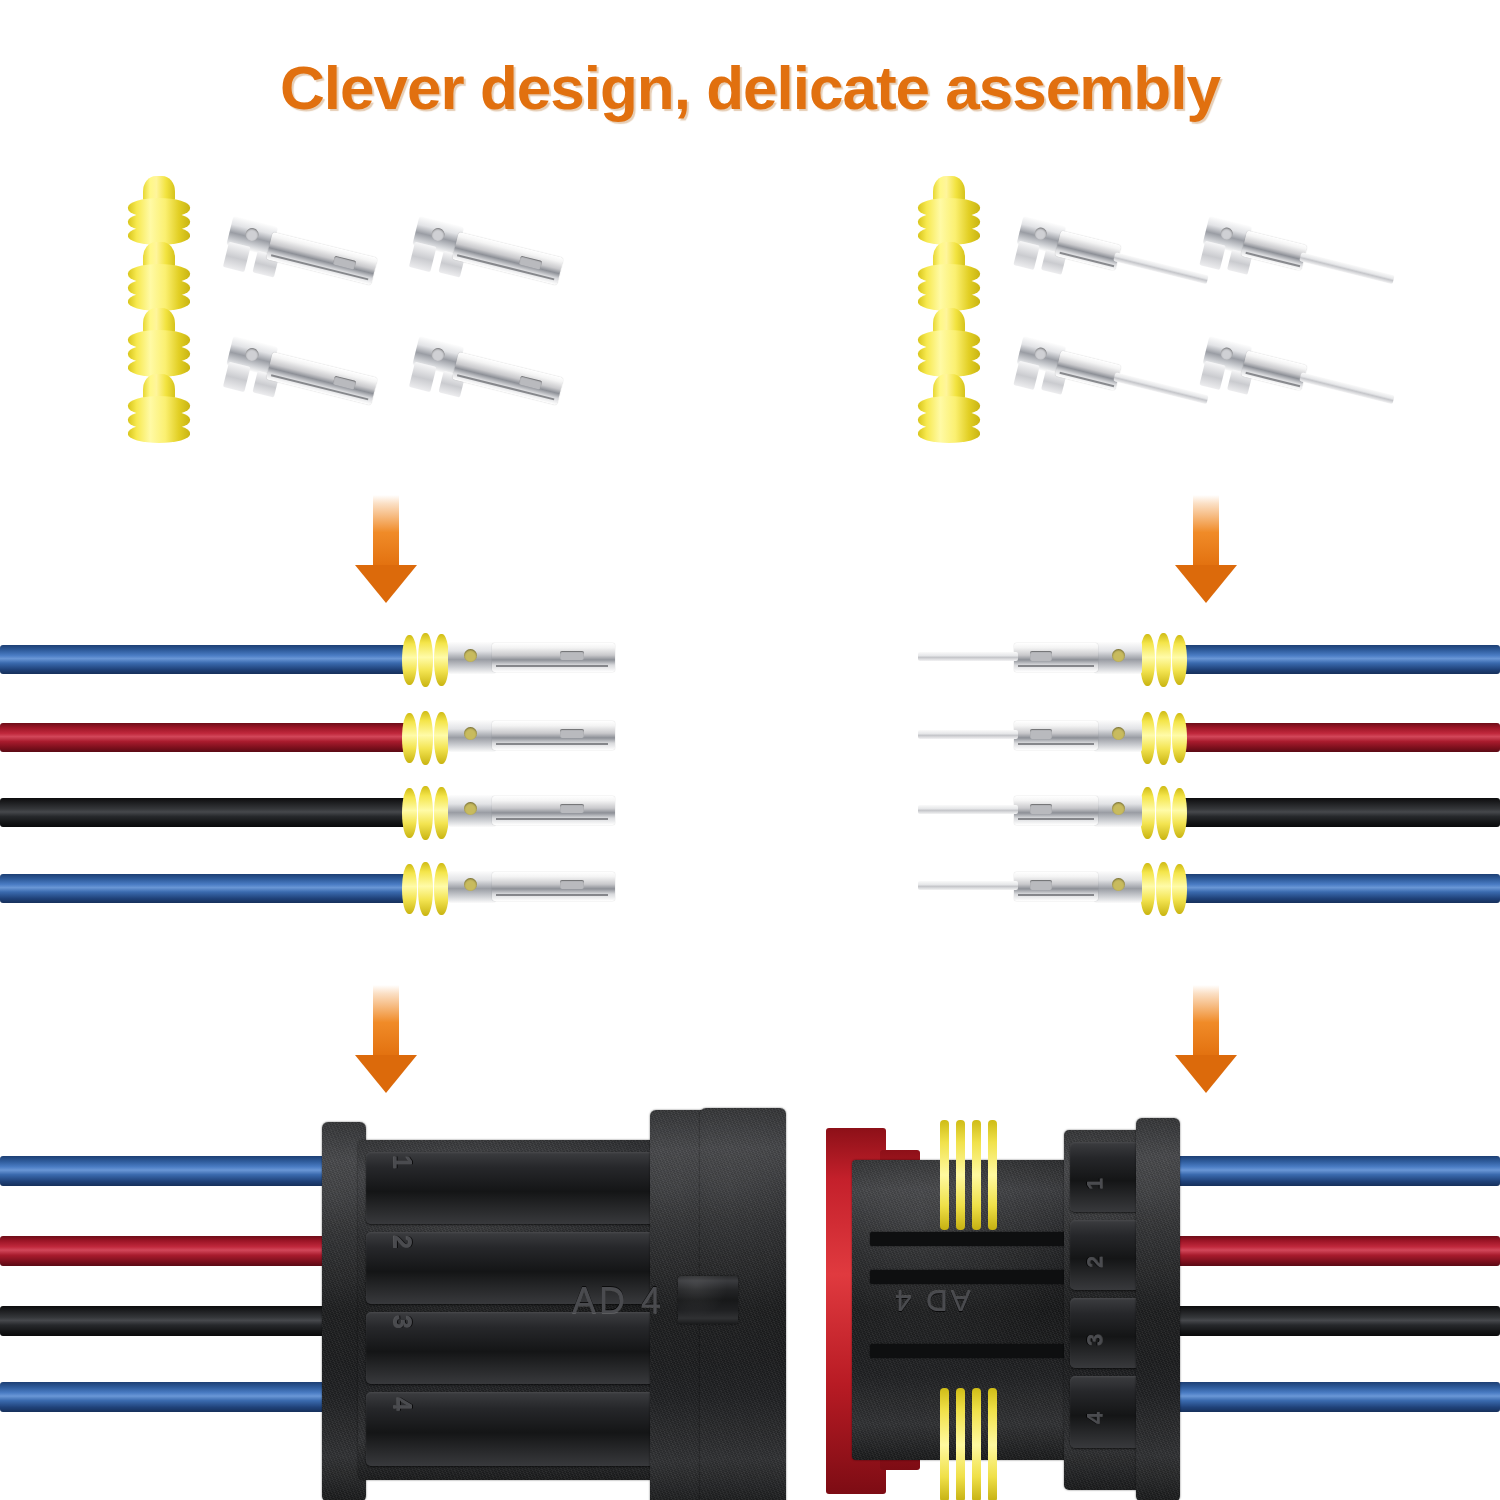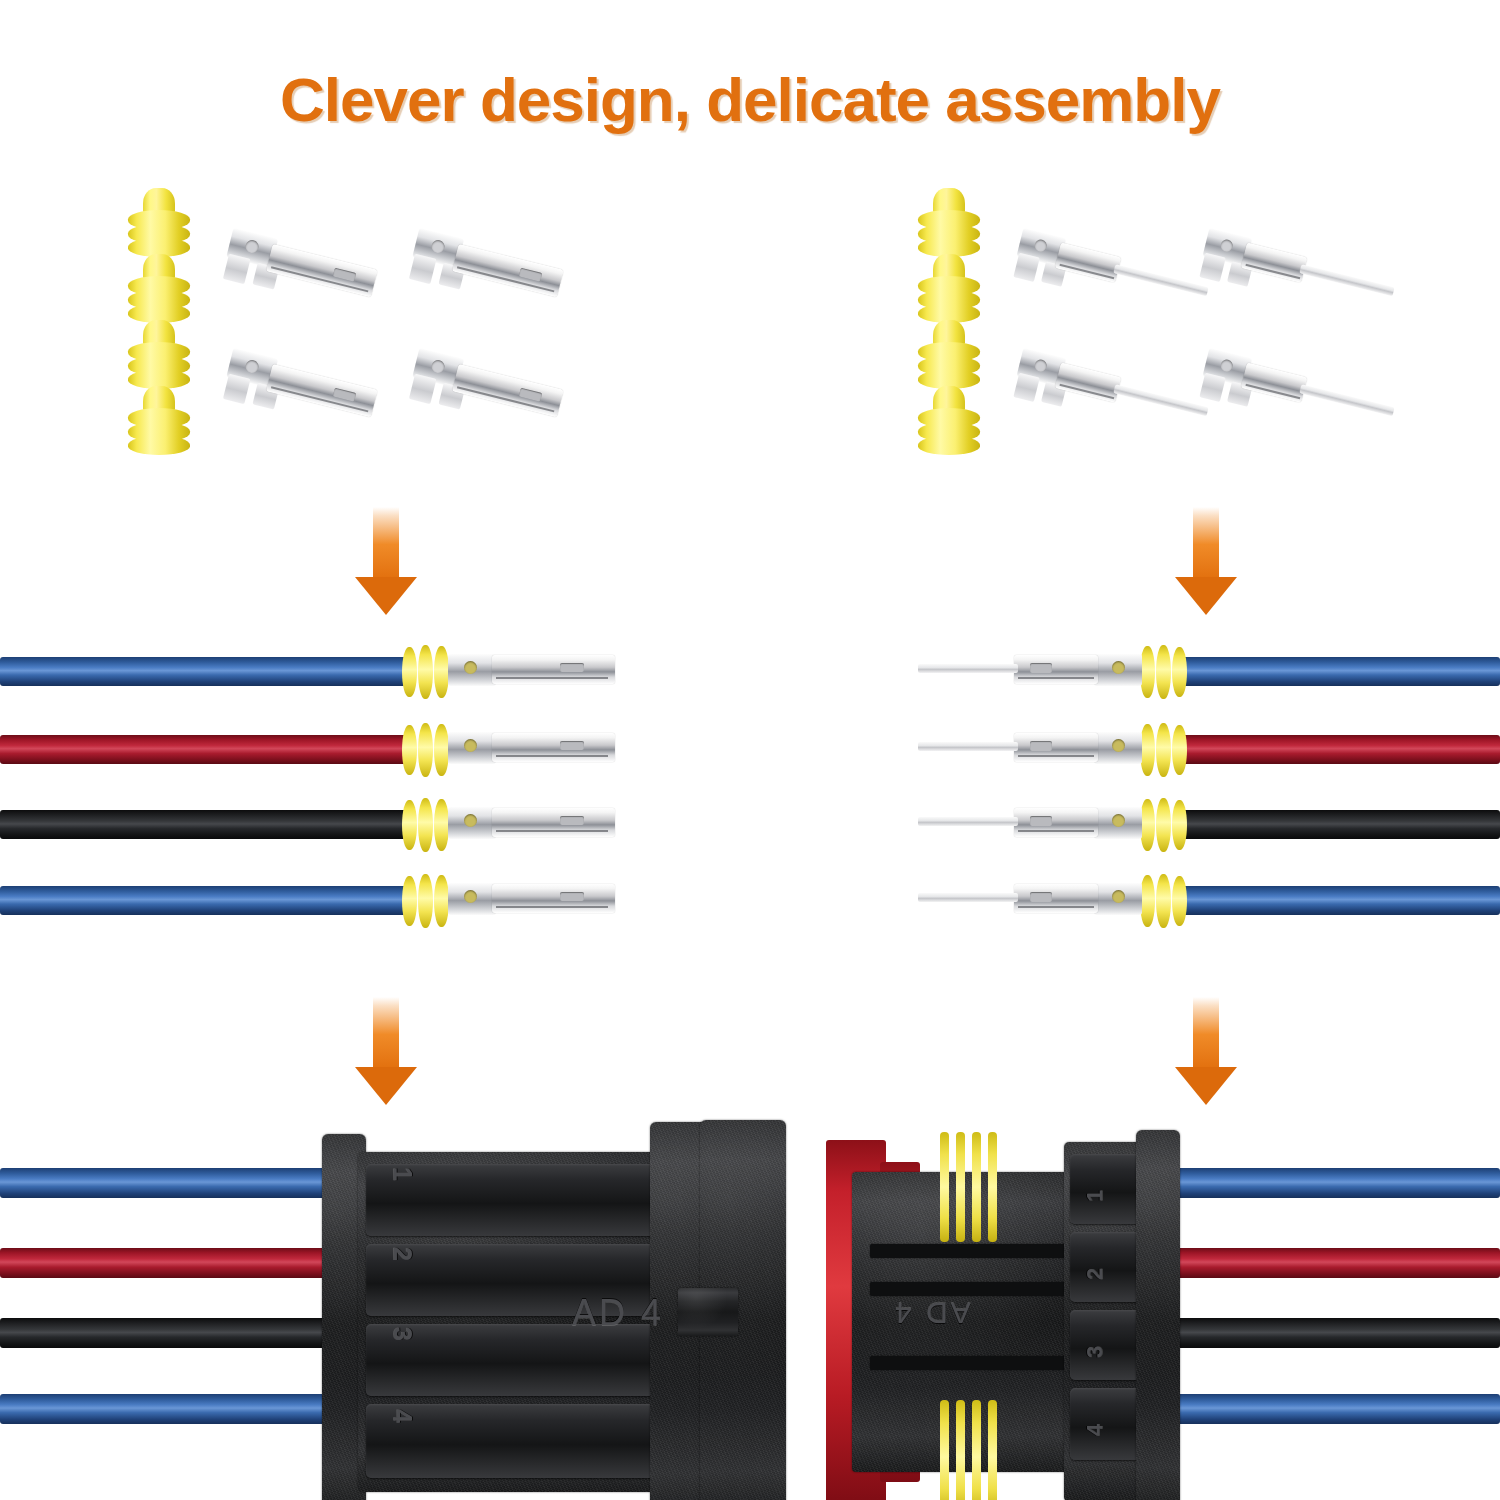--- a/index.html
+++ b/index.html
@@ -2,21 +2,21 @@
 <html><head>
 <meta charset="utf-8">
 <style>
   html,body{margin:0;padding:0;}
   body{
     width:1500px;height:1500px;
     background:#ffffff;
     font-family:"Liberation Sans","DejaVu Sans",sans-serif;
     overflow:hidden;position:relative;
   }
-  .stage{position:absolute;left:0;top:12px;width:1500px;height:1480px;border-radius:6px;}
+  .stage{position:absolute;left:0;top:0;width:1500px;height:1480px;border-radius:6px;}
 
   
   .title{
     position:absolute;left:0;top:52px;width:1500px;
     text-align:center;
     font-size:62px;font-weight:bold;
     letter-spacing:-1px;
     color:#E1700F;
     text-shadow:2px 2px 1px rgba(170,90,10,.30);
     white-space:nowrap;

